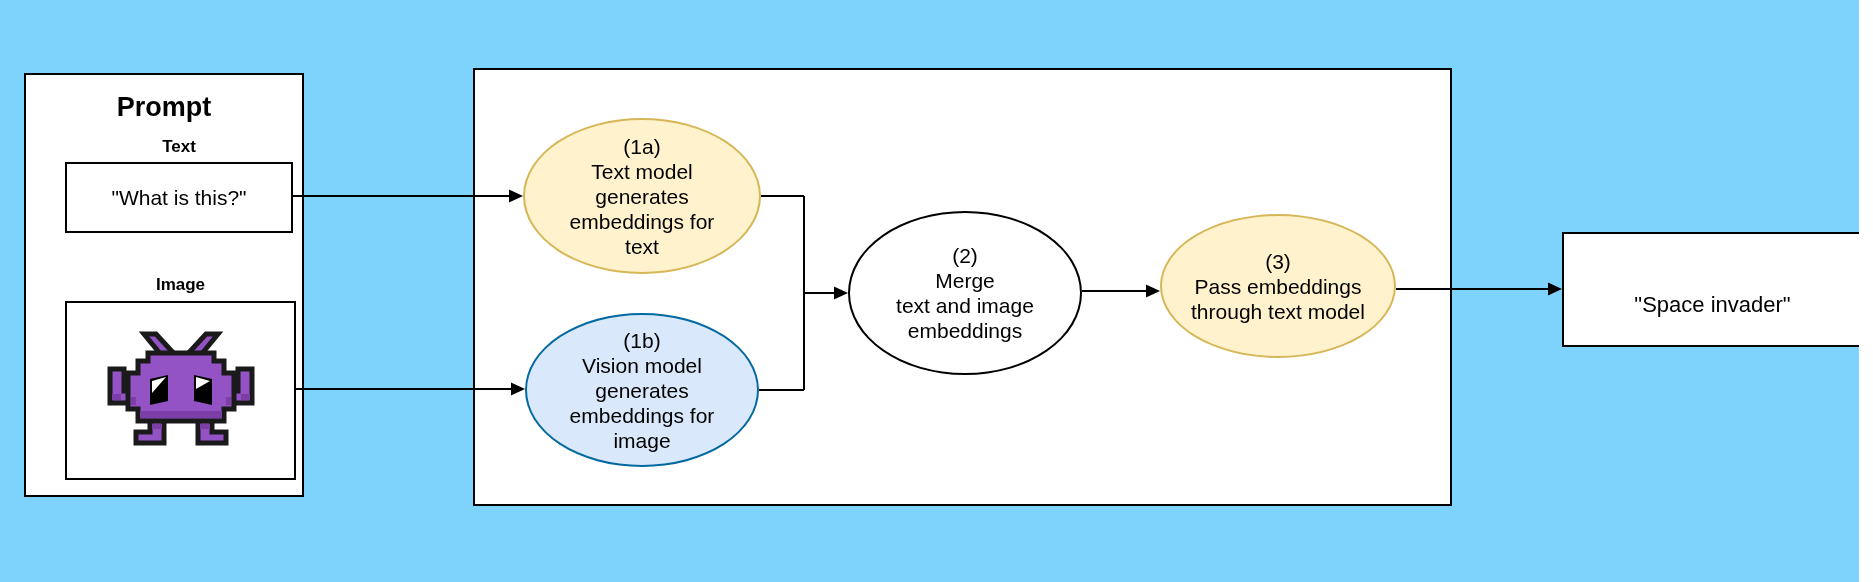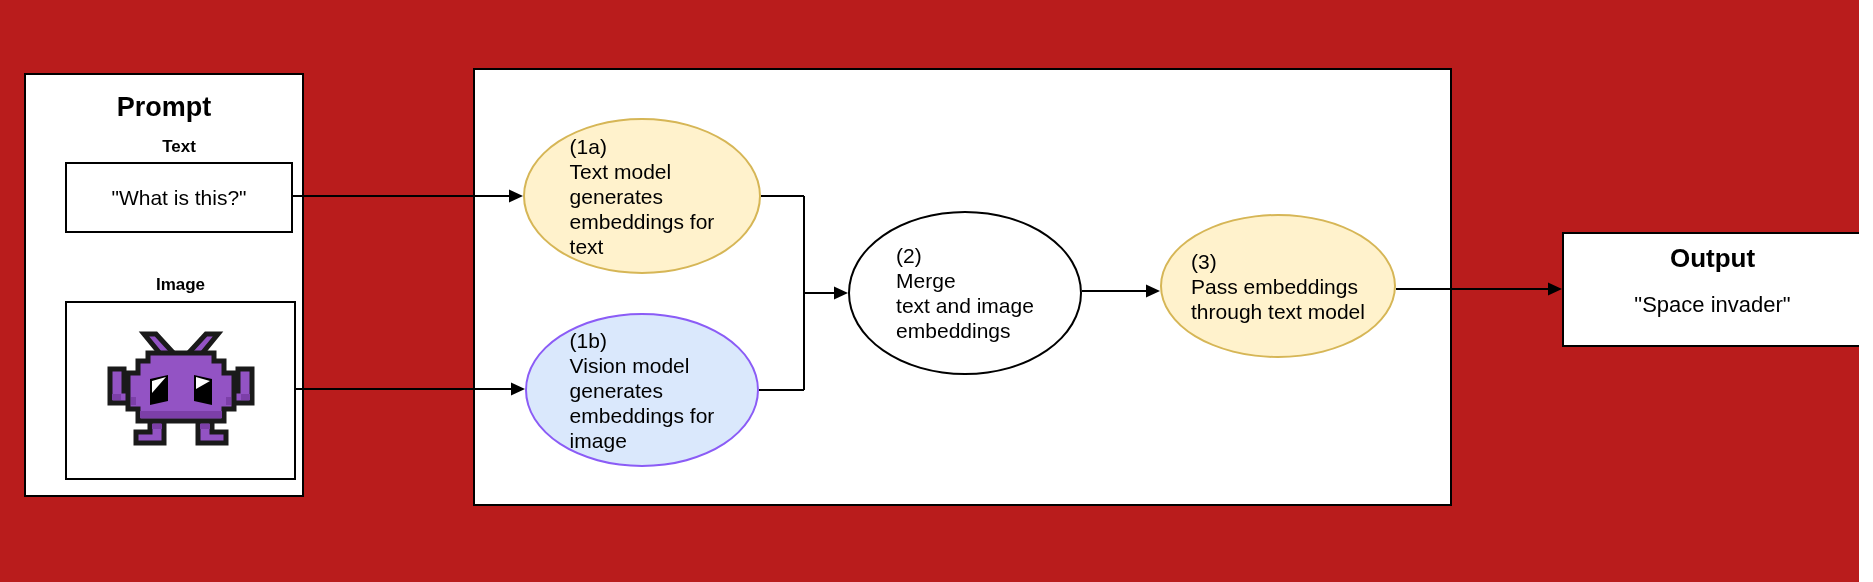--- a/index.html
+++ b/index.html
@@ -1,20 +1,20 @@
 <!DOCTYPE html>
 <html><head>
 <meta charset="utf-8">
 <style>
   html, body { margin: 0; padding: 0; background: #ffffff; }
   .canvas {
     position: relative;
     width: 1859px;
     height: 582px;
-    background: #b91c1c;
+    background: #7dd3fc;
     font-family: "Liberation Sans", sans-serif;
     color: #000;
     overflow: hidden;
   }
   .box {
     position: absolute;
     box-sizing: border-box;
     border: 2px solid #000000;
     background: #ffffff;
   }
@@ -30,27 +30,27 @@
     justify-content: center;
     font-size: 21px;
   }
   .ellipse {
     position: absolute;
     box-sizing: border-box;
     border-radius: 50%;
     display: flex;
     align-items: center;
     justify-content: center;
-    text-align: left;
+    text-align: center;
     white-space: pre-line;
     font-size: 21px;
     line-height: 25px;
   }
   .node-yellow { background: #FFF2CC; border: 2px solid #D6B656; }
-  .node-blue   { background: #DAE8FC; border: 2px solid #8b5cf6; }
+  .node-blue   { background: #DAE8FC; border: 2px solid #0369a1; }
   .node-white  { background: #FFFFFF; border: 2px solid #000000; }
   .overlay { position: absolute; left: 0; top: 0; pointer-events: none; }
   .ink { stroke: #1a1a1a; stroke-width: 5; stroke-linejoin: miter; }
 </style>
 </head>
 <body>
 
 <div class="canvas">
 
   <div class="box" style="left:24px; top:73px; width:280px; height:424px;"></div>
@@ -120,21 +120,20 @@
 Merge
 text and image
 embeddings</div>
 
   <div class="ellipse node-yellow" style="left:1160px; top:214px; width:236px; height:144px;">(3)
 Pass embeddings
 through text model</div>
 
   <div class="box" style="left:1562px; top:232px; width:301px; height:115px;"></div>
 
-  <div class="center-label bold" style="left:1562px; top:243px; width:301px; font-size:26px;">Output</div>
 
   <div class="center-label" style="left:1562px; top:292px; width:301px; font-size:22px;">"Space invader"</div>
 
   <svg class="overlay" width="1873" height="582" viewBox="0 0 1873 582">
     <g stroke="#000000" stroke-width="2" fill="none">
 
       <line x1="293" y1="196" x2="510" y2="196"></line>
 
       <line x1="296" y1="389" x2="512" y2="389"></line>
 

